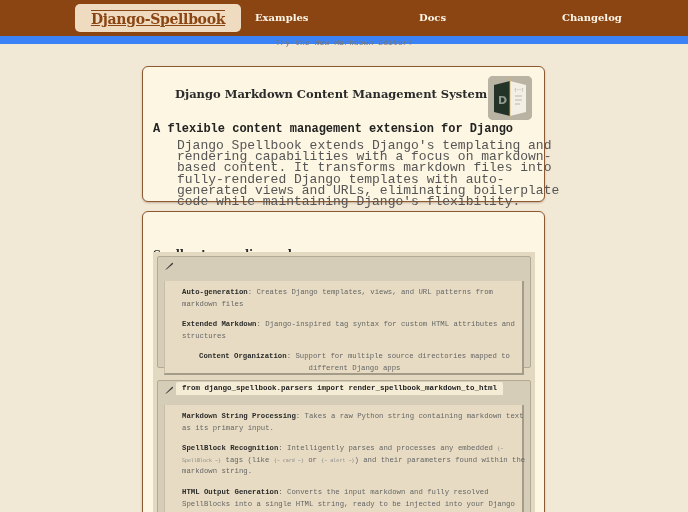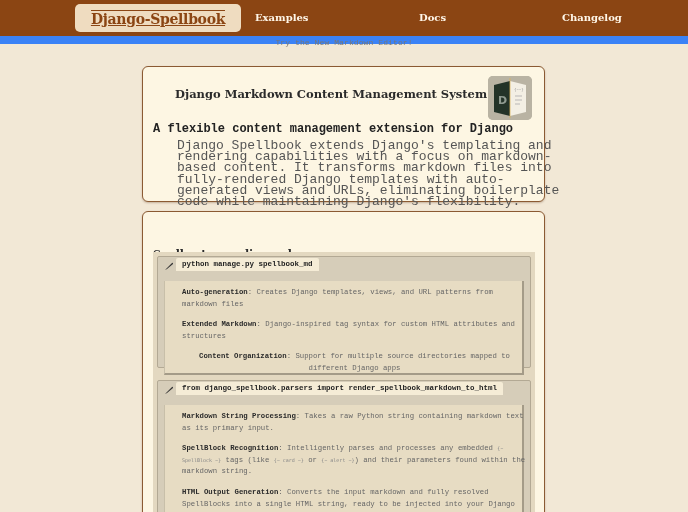--- a/index.html
+++ b/index.html
@@ -131,21 +131,20 @@
 
 <div class="card card2">
   <div class="spells-heading">Spells at your disposal:</div>
 
   <div class="spell-wrap" style="top:40px; height:280px;">
 
     <div class="spell-block" style="top:4px; height:110px;">
       <svg class="quill" viewBox="0 0 10 10">
         <path d="M1 9 L8 2 Q9 1 9 3 L3 8 Z" fill="#333"></path>
       </svg>
-      <div class="spell-tab">python manage.py spellbook_md</div>
       <div class="spell-body" style="height:92px;">
         <div class="item" style="top:6px;">
           <b>Auto-generation</b><span>: Creates Django templates, views, and URL patterns from markdown files</span>
         </div>
         <div class="item" style="top:38px;">
           <b>Extended Markdown</b><span>: Django-inspired tag syntax for custom HTML attributes and structures</span>
         </div>
         <div class="item" style="top:70px;text-align:center;">
           <b>Content Organization</b><span>: Support for multiple source directories mapped to different Django apps</span>
         </div>

